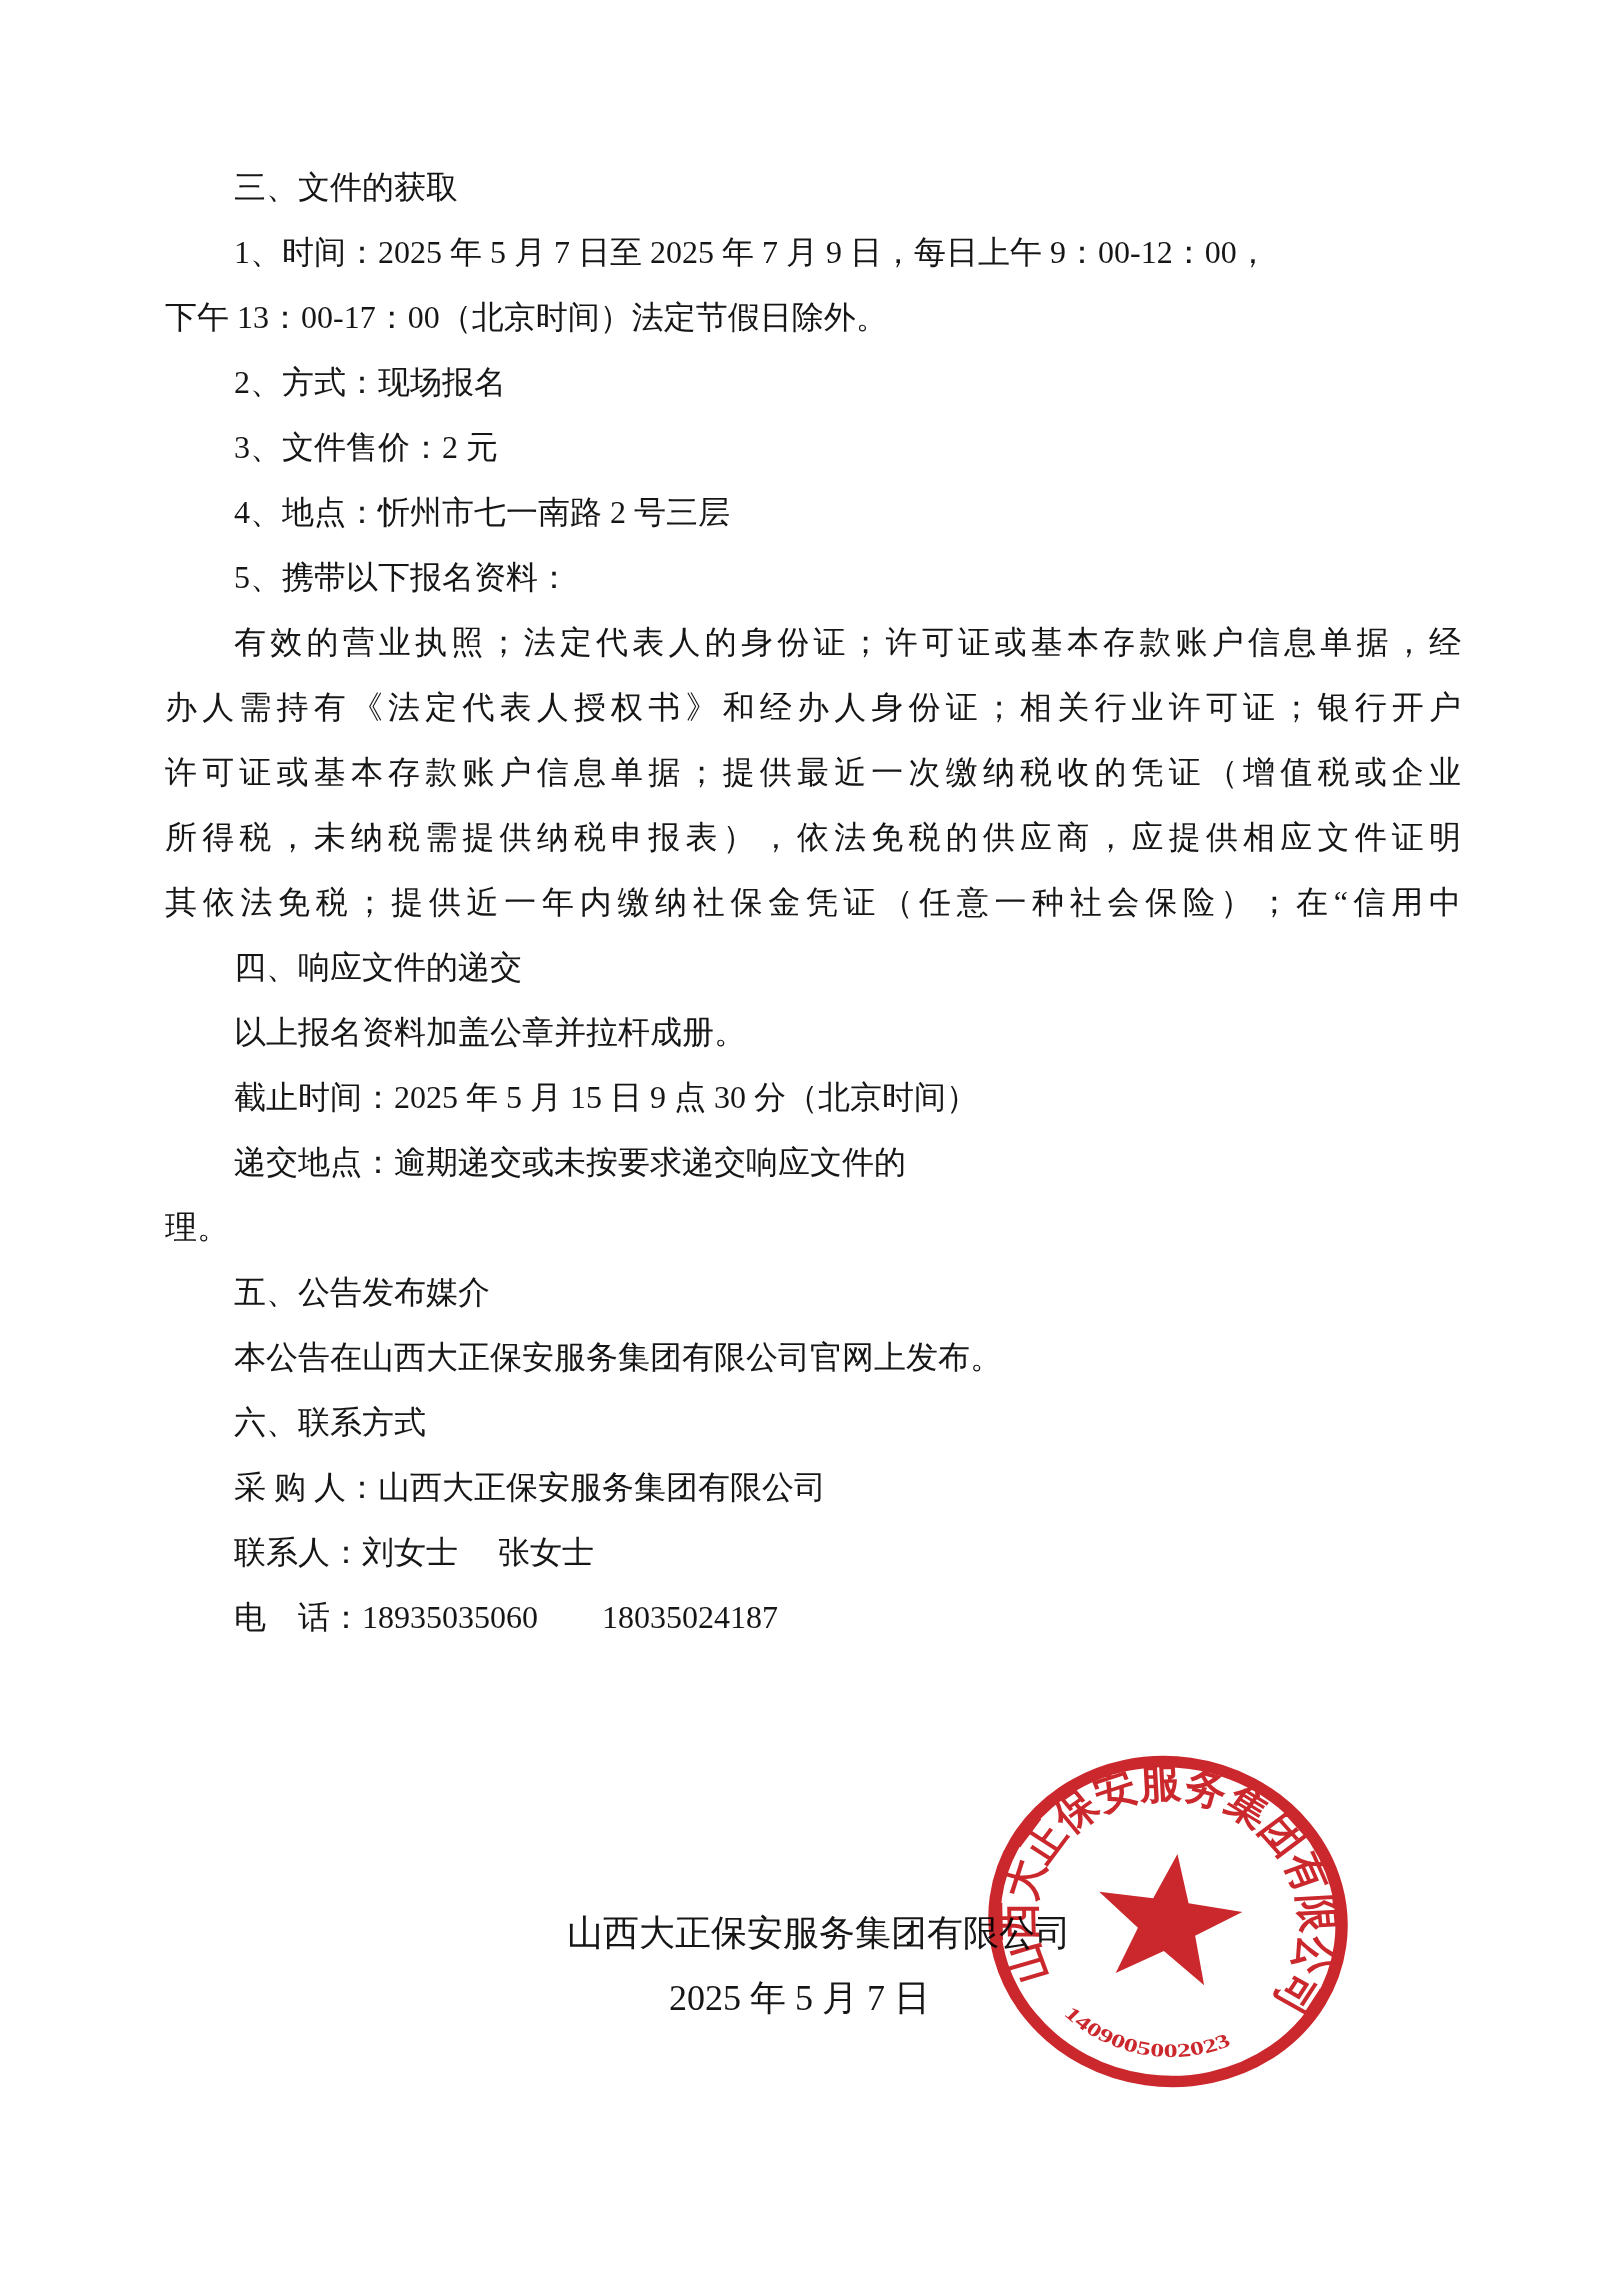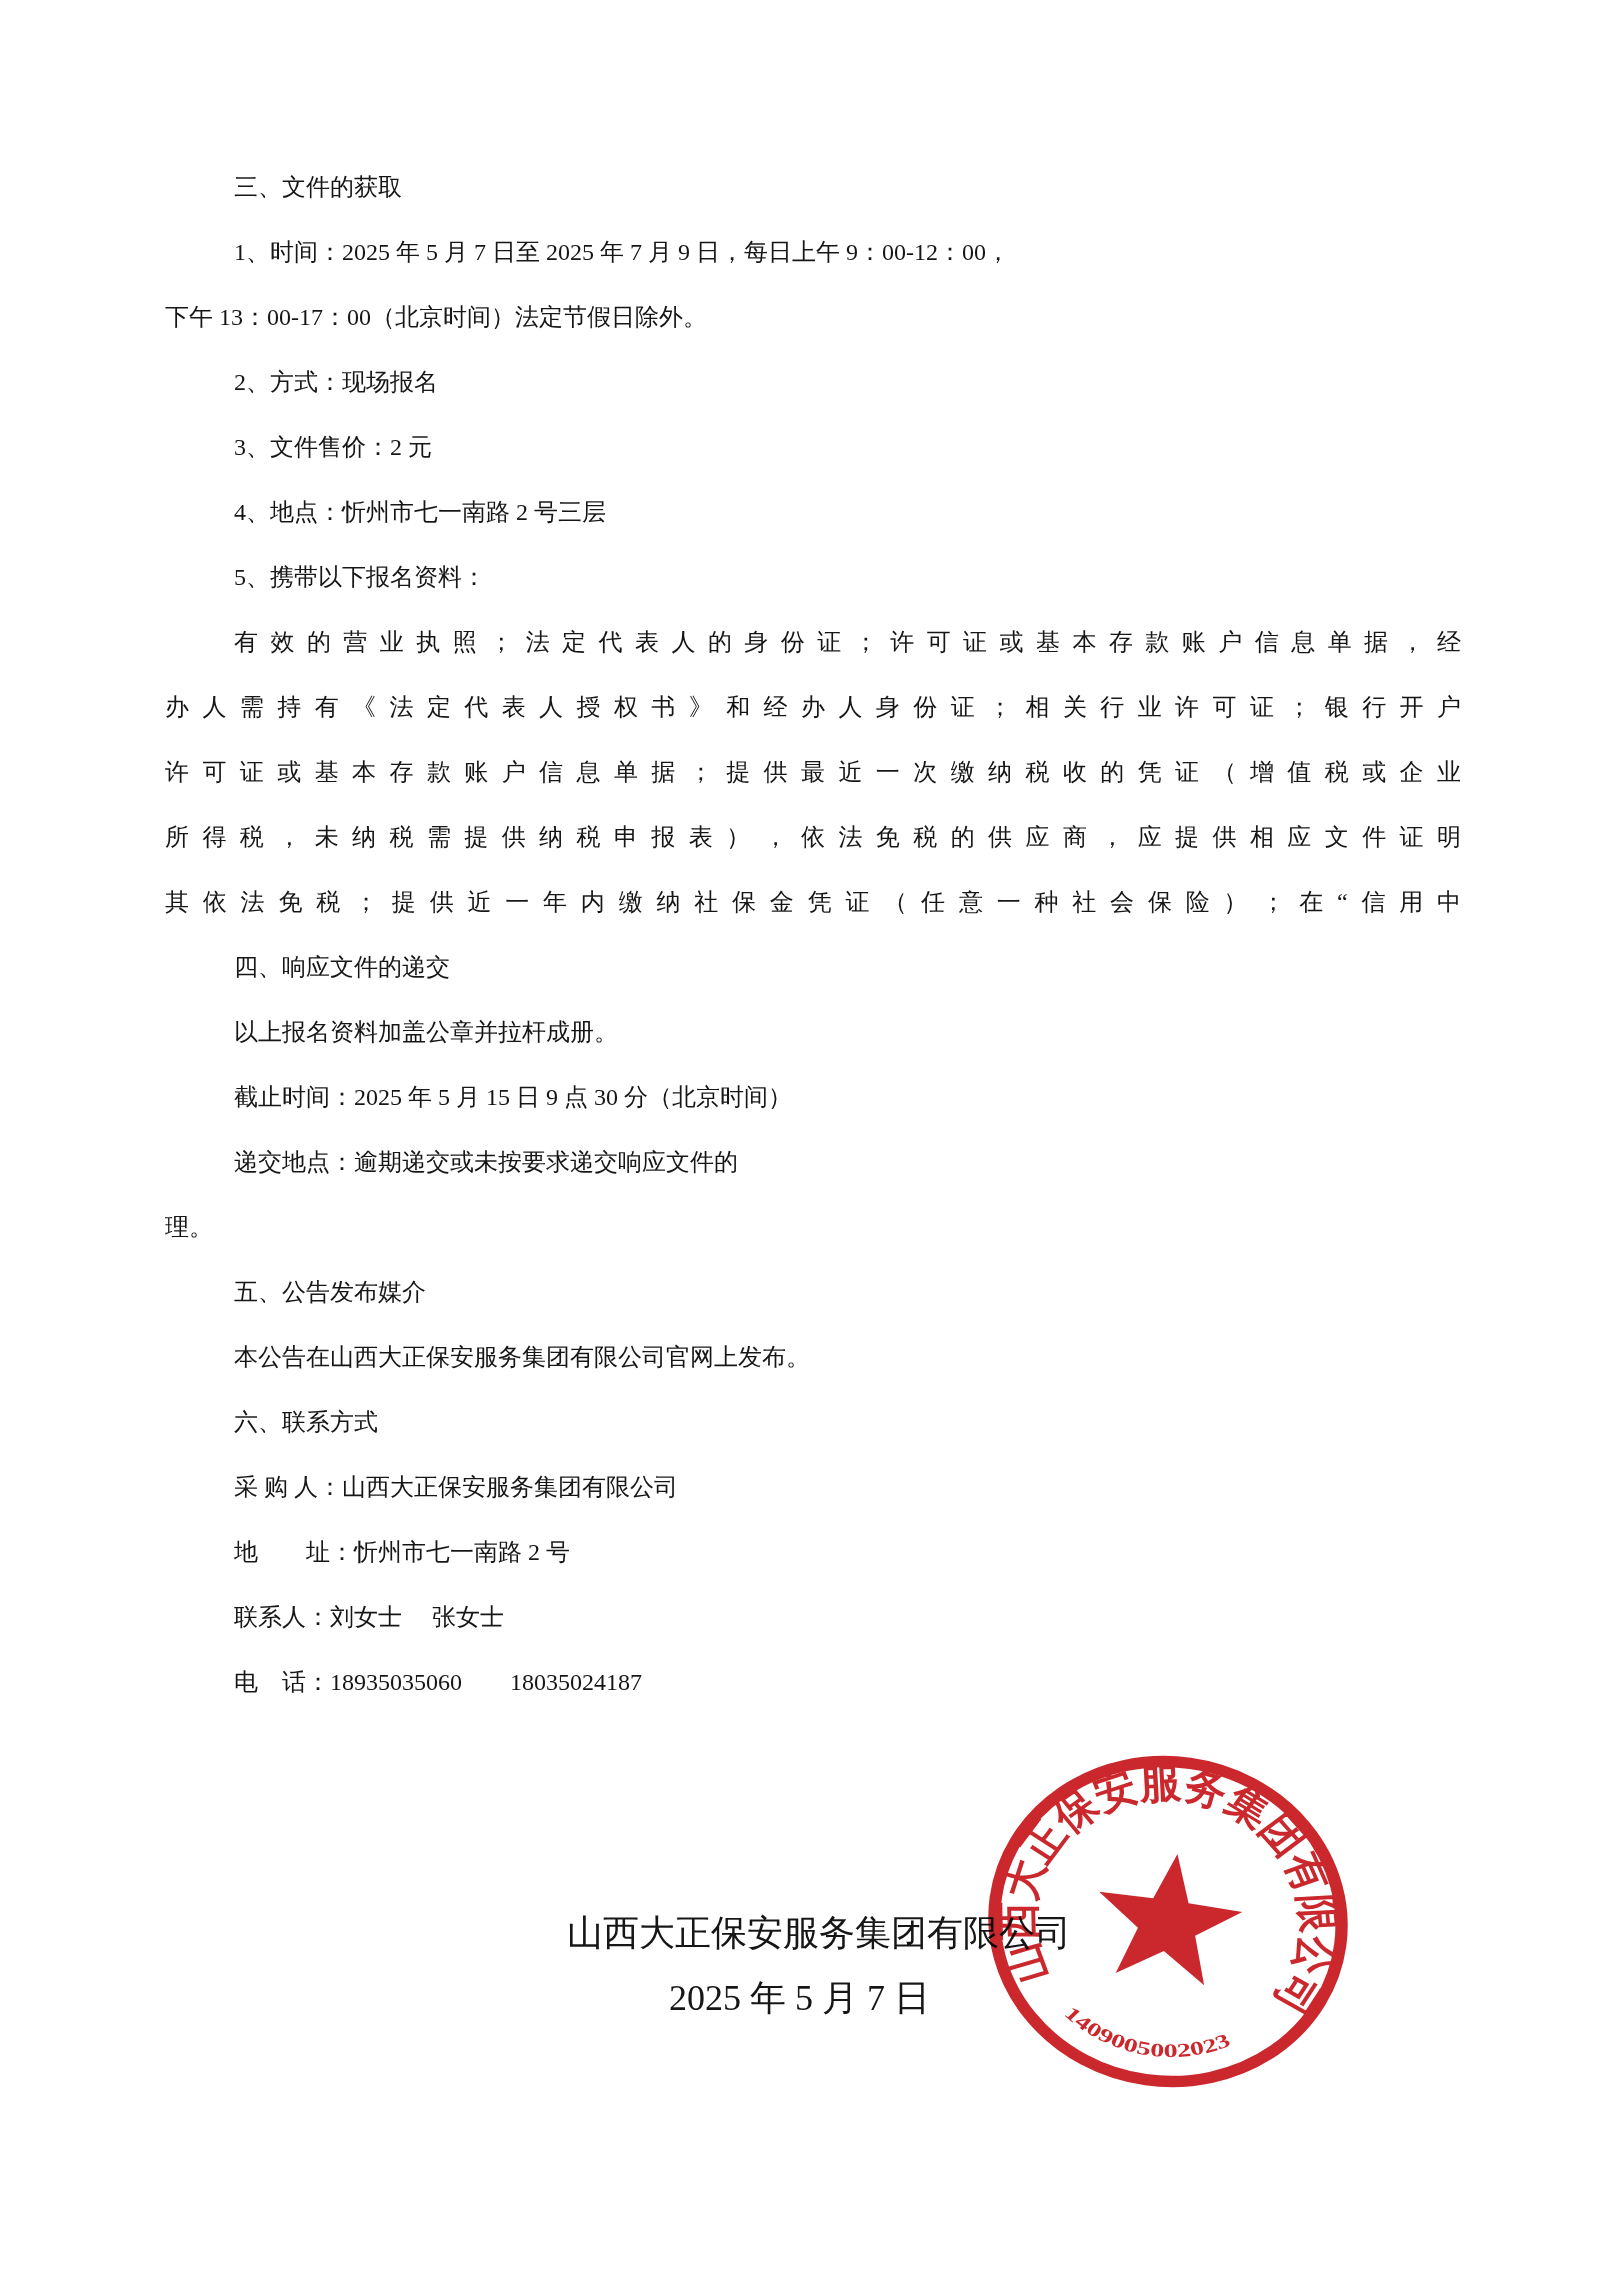--- a/index.html
+++ b/index.html
@@ -9,21 +9,21 @@
     font-family:"Liberation Serif","DejaVu Serif",serif;
     color:#161616;
     position:relative;
     overflow:hidden;
   }
   .page{position:absolute;inset:0;}
   .doc{
     position:absolute;left:165px;top:155px;width:1296px;
   }
   .line{
-    font-size:24px;
+    font-size:32px;
     line-height:65px;
     height:65px;
     white-space:pre;
     color:#161616;
   }
   .line.indent{text-indent:69px;}
   .line.justify{
     white-space:normal;
     text-align:justify;
     text-align-last:justify;
@@ -67,21 +67,20 @@
       <div class="line justify">其依法免税；提供近一年内缴纳社保金凭证（任意一种社会保险）；在“信用中</div>
       <div class="line indent">四、响应文件的递交</div>
       <div class="line indent">以上报名资料加盖公章并拉杆成册。</div>
       <div class="line indent">截止时间：2025 年 5 月 15 日 9 点 30 分（北京时间）</div>
       <div class="line indent">递交地点：逾期递交或未按要求递交响应文件的</div>
       <div class="line">理。</div>
       <div class="line indent">五、公告发布媒介</div>
       <div class="line indent">本公告在山西大正保安服务集团有限公司官网上发布。</div>
       <div class="line indent">六、联系方式</div>
       <div class="line indent">采 购 人：山西大正保安服务集团有限公司</div>
-      <div class="line indent">地　　址：忻州市七一南路 2 号</div>
       <div class="line indent">联系人：刘女士　 张女士</div>
       <div class="line indent">电　话：18935035060　　18035024187</div>
     </div>
 
   <div class="sig sig-company">山西大正保安服务集团有限公司</div>
 
   <div class="sig sig-date">2025 年 5 月 7 日</div>
 
   <div class="seal">
     <svg viewBox="0 0 400 400" preserveAspectRatio="none" xmlns="http://www.w3.org/2000/svg" xmlns:xlink="http://www.w3.org/1999/xlink">

